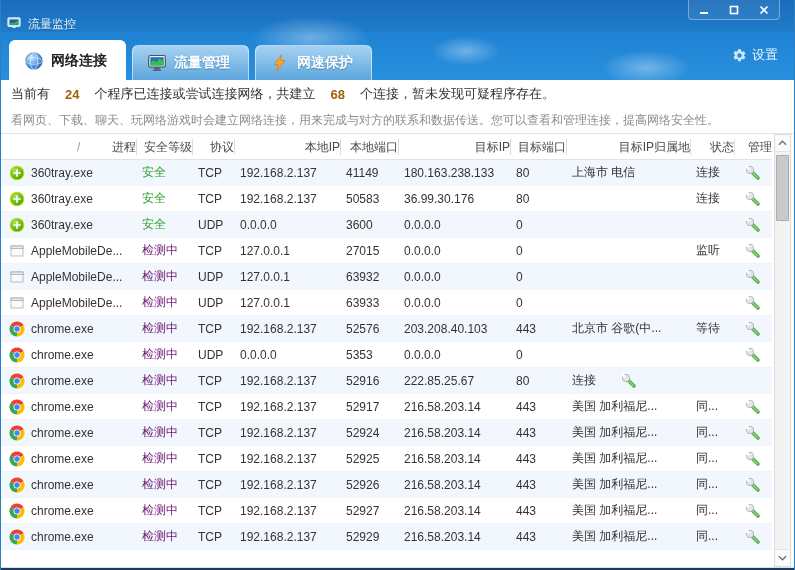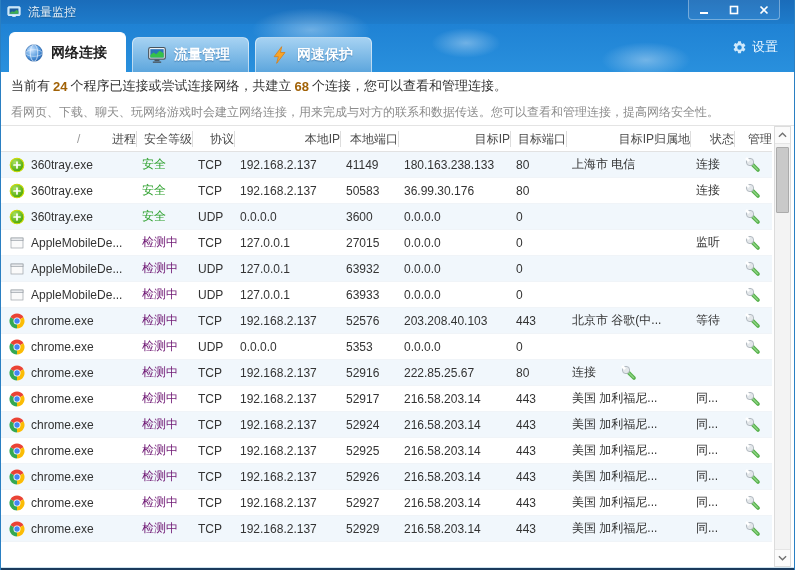--- a/index.html
+++ b/index.html
@@ -1,22 +1,22 @@
 <!DOCTYPE html>
 <html><head>
 <meta charset="utf-8">
 <style>
   * { margin:0; padding:0; box-sizing:border-box; }
   body { font-family:"Liberation Sans","DejaVu Sans",sans-serif; background:#9db8cc; }
   .window { width:795px; height:570px; margin:0 auto; position:relative; background:#fff;
             border-left:1px solid #2a7fc2; border-right:1px solid #2a7fc2; overflow:hidden;
             display:flex; flex-direction:column; }
   
-  .titlebar { height:24px; background:linear-gradient(#1a6cba,#1e7ccb); display:flex; align-items:center;
-              padding:5px 6px; position:relative; flex:0 0 auto; }
+  .titlebar { height:24px; background:linear-gradient(#1a6cba,#1e7ccb); display:flex; 
+              padding:16px 6px; position:relative; flex:0 0 auto; }
   .title-ico { width:16px; height:14px; margin-right:5px; display:inline-flex; }
   .title-text { color:#eaf4fc; font-size:12px; text-shadow:0 1px 1px rgba(0,0,0,.3); }
   .win-controls { position:absolute; right:14px; top:0; display:flex; background:rgba(255,255,255,.07);
                   border:1px solid rgba(255,255,255,.35); border-top:none; border-radius:0 0 4px 4px; }
   .win-btn { width:30px; height:19px; display:flex; align-items:center; justify-content:center; cursor:default; }
   .header { height:48px; background:linear-gradient(#1f82d4,#2990dd); position:relative; flex:0 0 auto; }
   .cloud { position:absolute; border-radius:50%; background:radial-gradient(ellipse at center, rgba(255,255,255,.35), rgba(255,255,255,0) 70%); }
   .cloud.c1 { width:120px; height:44px; left:250px; top:-16px; }
   .cloud.c2 { width:90px; height:36px; left:600px; top:18px; }
   .cloud.c3 { width:70px; height:30px; left:430px; top:4px; }
@@ -25,21 +25,21 @@
          background:linear-gradient(#a6d2f2,#5da6dd); border:1px solid rgba(255,255,255,.55); border-bottom:none;
          border-radius:6px 6px 0 0; color:#fff; font-size:14px; font-weight:bold; cursor:default;
          text-shadow:0 1px 1px rgba(20,80,140,.5); }
   .tab.active { height:40px; background:#fff; color:#222; text-shadow:none; border-color:#fff; }
   .tab-ico { width:20px; height:20px; display:inline-flex; }
   .settings { position:absolute; right:16px; top:14px; display:flex; align-items:center; gap:5px;
               color:#eaf6ff; font-size:13px; cursor:default; }
   .settings svg { width:15px; height:15px; }
   
   .summary { height:28px; display:flex; align-items:center; padding:0 10px; font-size:13px; color:#333;
-             background:#fff; flex:0 0 auto; white-space:pre; }
+             background:#fff; flex:0 0 auto; white-space:pre;gap:12px; }
   .summary b { color:#a16207; font-weight:bold; padding:0 3px; }
   .desc { height:26px; display:flex; align-items:center; padding:0 10px; font-size:12px; color:#8c8c8c;
           background:#fff; border-bottom:1px solid #e4e4e4; flex:0 0 auto; }
   
   .table-wrap { position:relative; flex:1 1 auto; overflow:hidden; background:#fff; }
   .grid { width:771px; }
   .thead { display:flex; height:26px; align-items:center; border-bottom:1px solid #e2e2e2; color:#4a4a4a;
            font-size:12px; background:#fff; }
   .th { padding-left:6px; height:16px; line-height:16px; border-left:1px solid #ddd; overflow:hidden;
         white-space:nowrap; position:relative;text-align:right; }
@@ -160,21 +160,21 @@
         </div>
       </div>
     <div class="settings">
       <svg viewBox="0 0 24 24">
           <path fill="#cfe9fb" d="M19.14,12.94a7.07,7.07,0,0,0,.06-.94,7.07,7.07,0,0,0-.06-.94l2.03-1.58a.5.5,0,0,0,.12-.64l-1.92-3.32a.5.5,0,0,0-.61-.22l-2.39,1a7.3,7.3,0,0,0-1.62-.94l-.36-2.54A.5.5,0,0,0,13.9,2H10.1a.5.5,0,0,0-.49.42L9.25,4.96a7.3,7.3,0,0,0-1.62.94l-2.39-1a.5.5,0,0,0-.61.22L2.71,8.44a.5.5,0,0,0,.12.64l2.03,1.58a7.07,7.07,0,0,0-.06.94,7.07,7.07,0,0,0,.06.94L2.83,14.12a.5.5,0,0,0-.12.64l1.92,3.32a.5.5,0,0,0,.61.22l2.39-1a7.3,7.3,0,0,0,1.62.94l.36,2.54a.5.5,0,0,0,.49.42h3.8a.5.5,0,0,0,.49-.42l.36-2.54a7.3,7.3,0,0,0,1.62-.94l2.39,1a.5.5,0,0,0,.61-.22l1.92-3.32a.5.5,0,0,0-.12-.64ZM12,15.6A3.6,3.6,0,1,1,15.6,12,3.6,3.6,0,0,1,12,15.6Z"></path>
         </svg>
       <span>设置</span>
     </div>
   </div>
 
-  <div class="summary"><span>当前有</span> <b>24</b> <span>个程序已连接或尝试连接网络，共建立</span> <b>68</b> <span>个连接，您可以查看和管理连接。</span></div>
+  <div class="summary"><span>当前有</span> <b>24</b> <span>个程序已连接或尝试连接网络，共建立</span> <b>68</b> <span>个连接，暂未发现可疑程序存在。</span></div>
 
   <div class="desc">
     <span>看网页、下载、聊天、玩网络游戏时会建立网络连接，用来完成与对方的联系和数据传送。您可以查看和管理连接，提高网络安全性。</span>
   </div>
 
   <div class="table-wrap">
     <div class="grid">
       <div class="thead" id="thead">
           <div class="th c0">进程<span class="sort-ind">/</span></div>
           <div class="th c1">安全等级</div>

